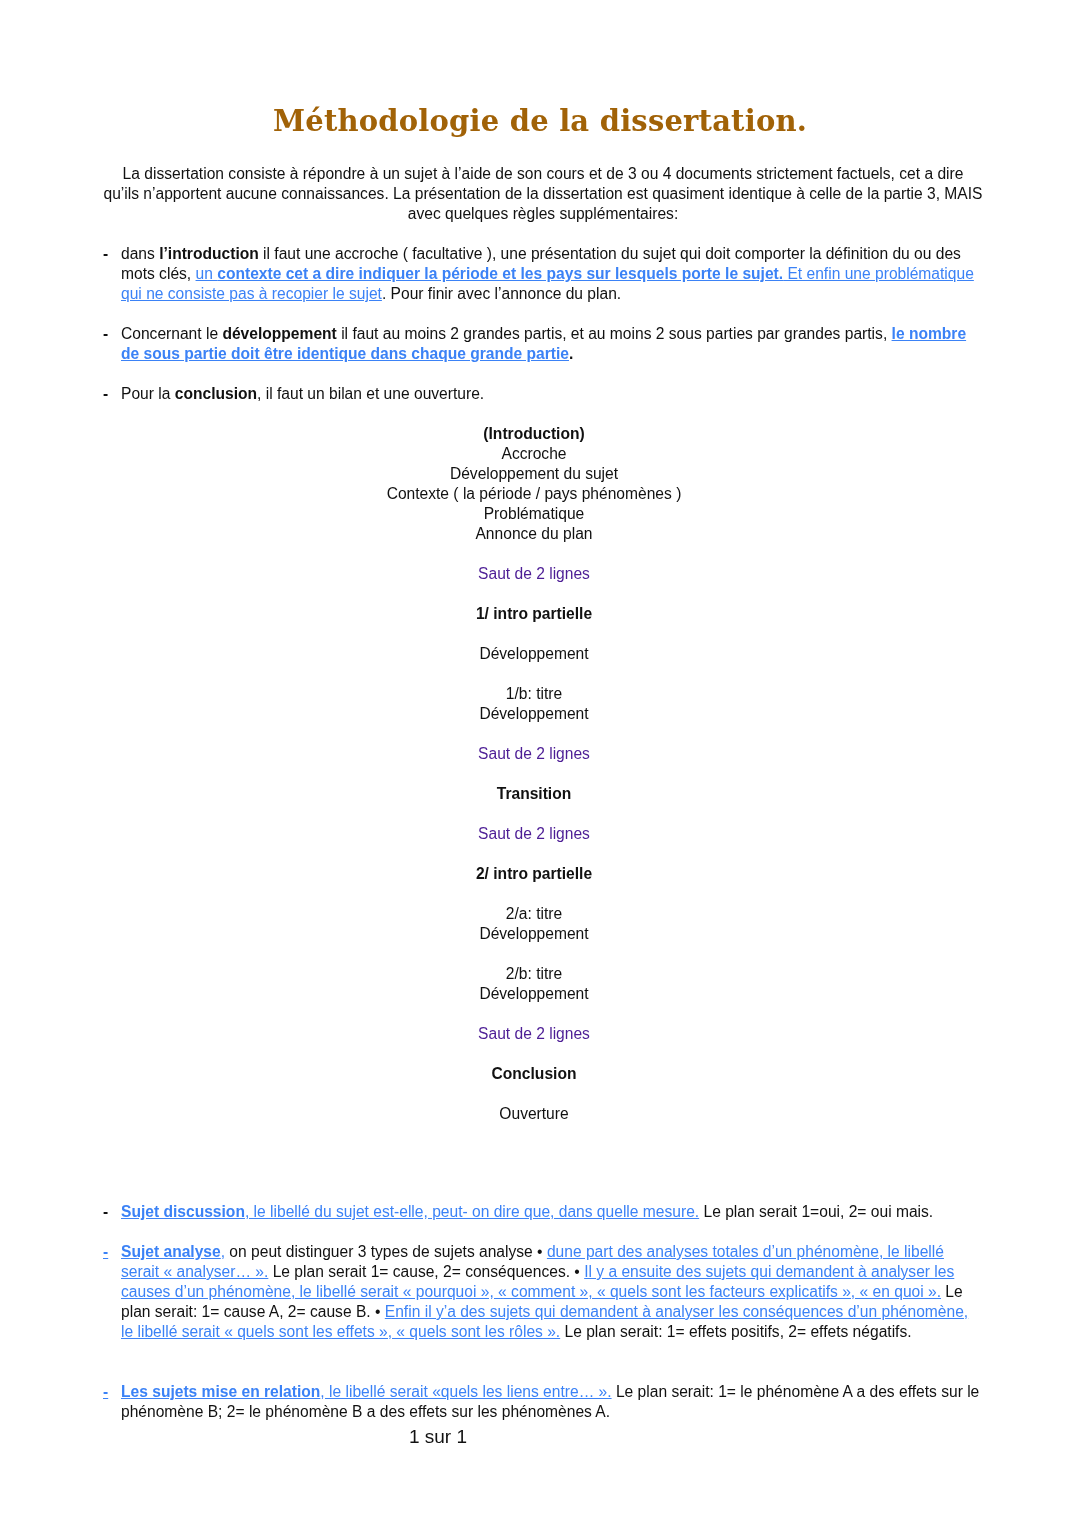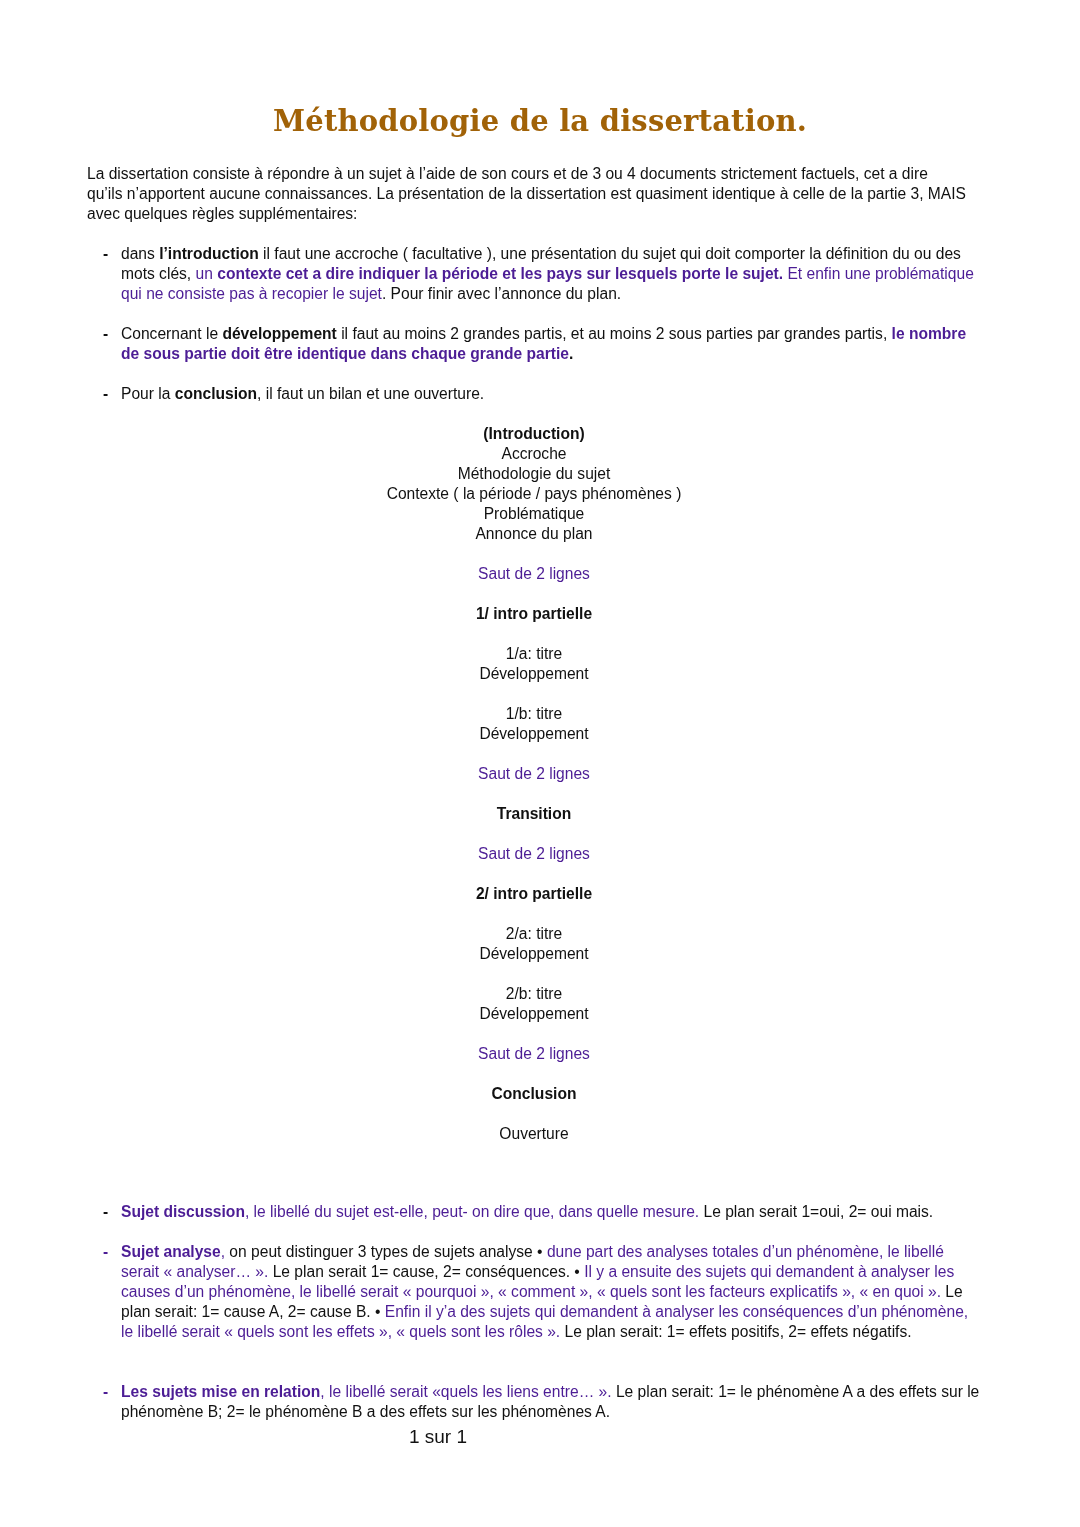--- a/index.html
+++ b/index.html
@@ -17,43 +17,44 @@
       left: 0; width: 1080px; top: 104px;
       text-align: center;
       font-family: "DejaVu Serif", serif;
       font-weight: bold;
       font-size: 29px;
       letter-spacing: 0.2px;
       color: #a16207;
     }
     .para {
       position: absolute;
-      left: 87px;
+      left: 103px;
       width: 880px;
       font-size: 15.6px;
       line-height: 20px;
+      text-align: center;
     }
     .intro { top: 164px; }
     .bullet {
       position: absolute;
       left: 103px;
       width: 880px;
       font-size: 15.6px;
       line-height: 20px;
       padding-left: 18px;
       box-sizing: border-box;
     }
     .dash {
       position: absolute;
       left: 0;
       top: 0;
       width: 10px;
       font-weight: bold;
     }
-    .red { color: #4c1d95; }
+    .red { color: #3b82f6; text-decoration: underline; }
     .gray { color: #4c1d95; }
     .b { font-weight: bold; }
     .center-block {
       position: absolute;
       left: 0; width: 1068px;
       text-align: center;
       font-size: 15.6px;
       line-height: 20px;
     }
     .line { display: block; height: 20px; }
@@ -84,30 +85,29 @@
   </div>
 
   <div class="bullet" style="top:384px;">
     <span class="dash">-</span>
     <span class="segs"><span>Pour la </span><span class="b">conclusion</span><span>, il faut un bilan et une ouverture.</span></span>
   </div>
 
   <div class="center-block" style="top:424px;">
     <span class="line b">(Introduction)</span>
     <span class="line">Accroche</span>
-    <span class="line">Méthodologie du sujet</span>
+    <span class="line">Développement du sujet</span>
     <span class="line">Contexte ( la période / pays phénomènes )</span>
     <span class="line">Problématique</span>
     <span class="line">Annonce du plan</span>
     <span class="line"></span>
     <span class="line gray">Saut de 2 lignes</span>
     <span class="line"></span>
     <span class="line b">1/ intro partielle</span>
     <span class="line"></span>
-    <span class="line">1/a: titre</span>
     <span class="line">Développement</span>
     <span class="line"></span>
     <span class="line">1/b: titre</span>
     <span class="line">Développement</span>
     <span class="line"></span>
     <span class="line gray">Saut de 2 lignes</span>
     <span class="line"></span>
     <span class="line b">Transition</span>
     <span class="line"></span>
     <span class="line gray">Saut de 2 lignes</span>

